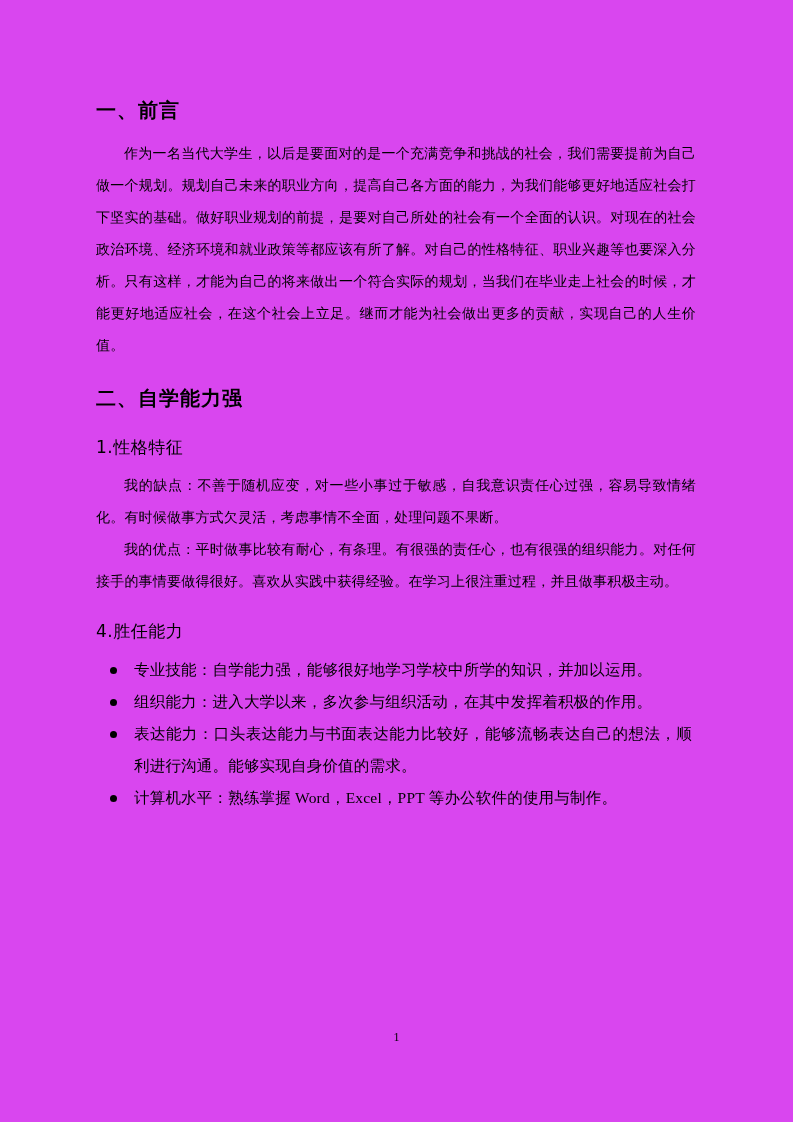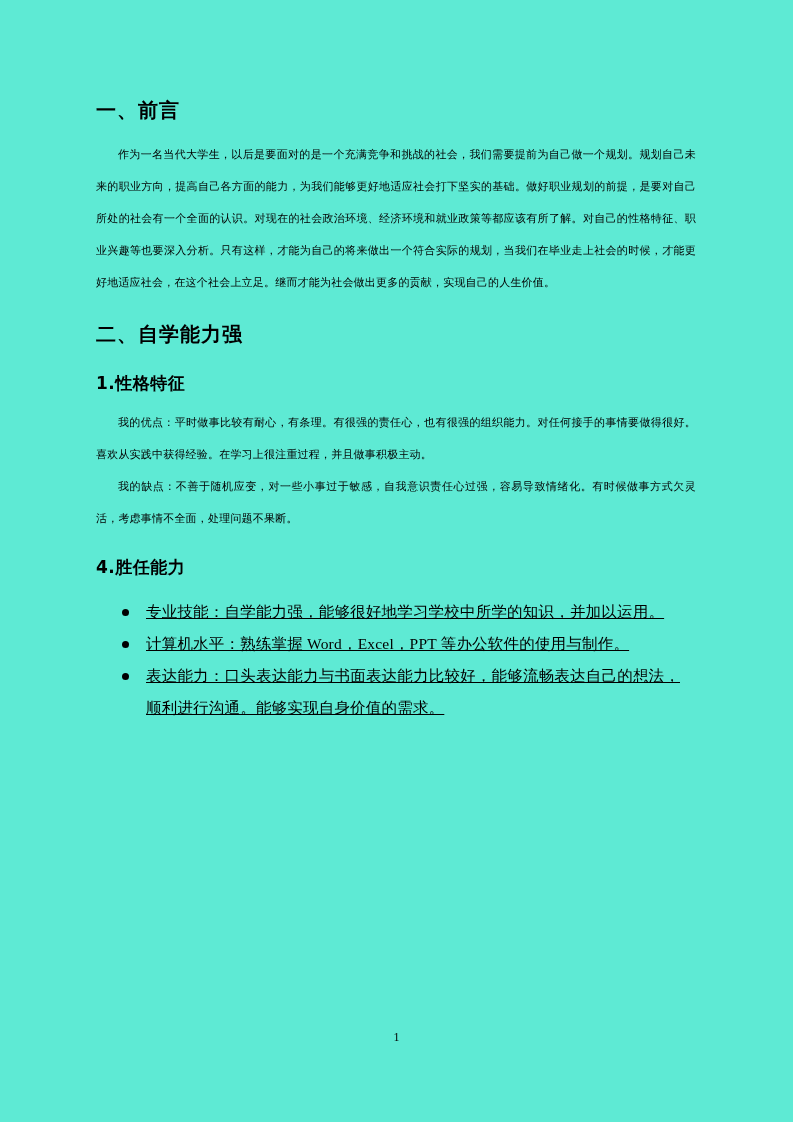--- a/index.html
+++ b/index.html
@@ -9,65 +9,64 @@
   }
   body {
     font-family: "Liberation Serif", "DejaVu Serif", serif;
     color: #000000;
   }
   .page {
     position: relative;
     width: 793px;
     height: 1122px;
     margin: 0 auto;
-    background: #5eead4;
+    background: #d946ef;
     overflow: hidden;
     box-sizing: border-box;
   }
   .content {
     position: absolute;
     left: 96px;
     top: 96px;
     width: 600px;
   }
   h1.heading1 {
     font-family: "DejaVu Sans", "Liberation Sans", sans-serif;
     font-size: 20px;
     font-weight: bold;
     margin: 0 0 14px 0;
     letter-spacing: 1px;
     line-height: 1.4;
   }
   h2.heading2 {
     font-family: "DejaVu Sans", "Liberation Sans", sans-serif;
     font-size: 17px;
-    font-weight: bold;
+    font-weight: normal;
     margin: 0 0 10px 0;
     letter-spacing: 0.5px;
     line-height: 1.4;
   }
   .sec-gap {
     height: 22px;
   }
   .sec-gap-sm {
     height: 10px;
   }
   p.body-par {
-    font-size: 11px;
+    font-size: 14px;
     line-height: 32px;
     margin: 0;
     text-align: justify;
     text-indent: 2em;
     letter-spacing: 0.2px;
   }
   ul.bullets {
     list-style: none;
-    margin: 16px;
+    margin: 4px;
     padding: 0;
-    text-decoration: underline;
   }
   ul.bullets li {
     position: relative;
     font-size: 15.5px;
     line-height: 32px;
     padding-left: 34px;
     text-align: justify;
     letter-spacing: 0.2px;
   }
   ul.bullets li .dot {
@@ -101,38 +100,42 @@
     <p class="body-par">作为一名当代大学生，以后是要面对的是一个充满竞争和挑战的社会，我们需要提前为自己做一个规划。规划自己未来的职业方向，提高自己各方面的能力，为我们能够更好地适应社会打下坚实的基础。做好职业规划的前提，是要对自己所处的社会有一个全面的认识。对现在的社会政治环境、经济环境和就业政策等都应该有所了解。对自己的性格特征、职业兴趣等也要深入分析。只有这样，才能为自己的将来做出一个符合实际的规划，当我们在毕业走上社会的时候，才能更好地适应社会，在这个社会上立足。继而才能为社会做出更多的贡献，实现自己的人生价值。</p>
 
     <div class="sec-gap"></div>
 
     <h1 class="heading1">二、自学能力强</h1>
 
     <div class="sec-gap-sm"></div>
 
     <h2 class="heading2">1.性格特征</h2>
 
+    <p class="body-par">我的缺点：不善于随机应变，对一些小事过于敏感，自我意识责任心过强，容易导致情绪化。有时候做事方式欠灵活，考虑事情不全面，处理问题不果断。</p>
     <p class="body-par">我的优点：平时做事比较有耐心，有条理。有很强的责任心，也有很强的组织能力。对任何接手的事情要做得很好。喜欢从实践中获得经验。在学习上很注重过程，并且做事积极主动。</p>
-    <p class="body-par">我的缺点：不善于随机应变，对一些小事过于敏感，自我意识责任心过强，容易导致情绪化。有时候做事方式欠灵活，考虑事情不全面，处理问题不果断。</p>
 
     <div class="sec-gap"></div>
 
     <h2 class="heading2">4.胜任能力</h2>
 
     <ul class="bullets">
       <li>
         <span class="dot"></span>
         <span>专业技能：自学能力强，能够很好地学习学校中所学的知识，并加以运用。</span>
       </li>
       <li>
         <span class="dot"></span>
-        <span>计算机水平：熟练掌握 Word，Excel，PPT 等办公软件的使用与制作。</span>
+        <span>组织能力：进入大学以来，多次参与组织活动，在其中发挥着积极的作用。</span>
       </li>
       <li>
         <span class="dot"></span>
         <span>表达能力：口头表达能力与书面表达能力比较好，能够流畅表达自己的想法，顺利进行沟通。能够实现自身价值的需求。</span>
+      </li>
+      <li>
+        <span class="dot"></span>
+        <span>计算机水平：熟练掌握 Word，Excel，PPT 等办公软件的使用与制作。</span>
       </li>
     </ul>
 
   </div>
 
   <div class="page-number">1</div>
 </div>
 
 </body></html>

